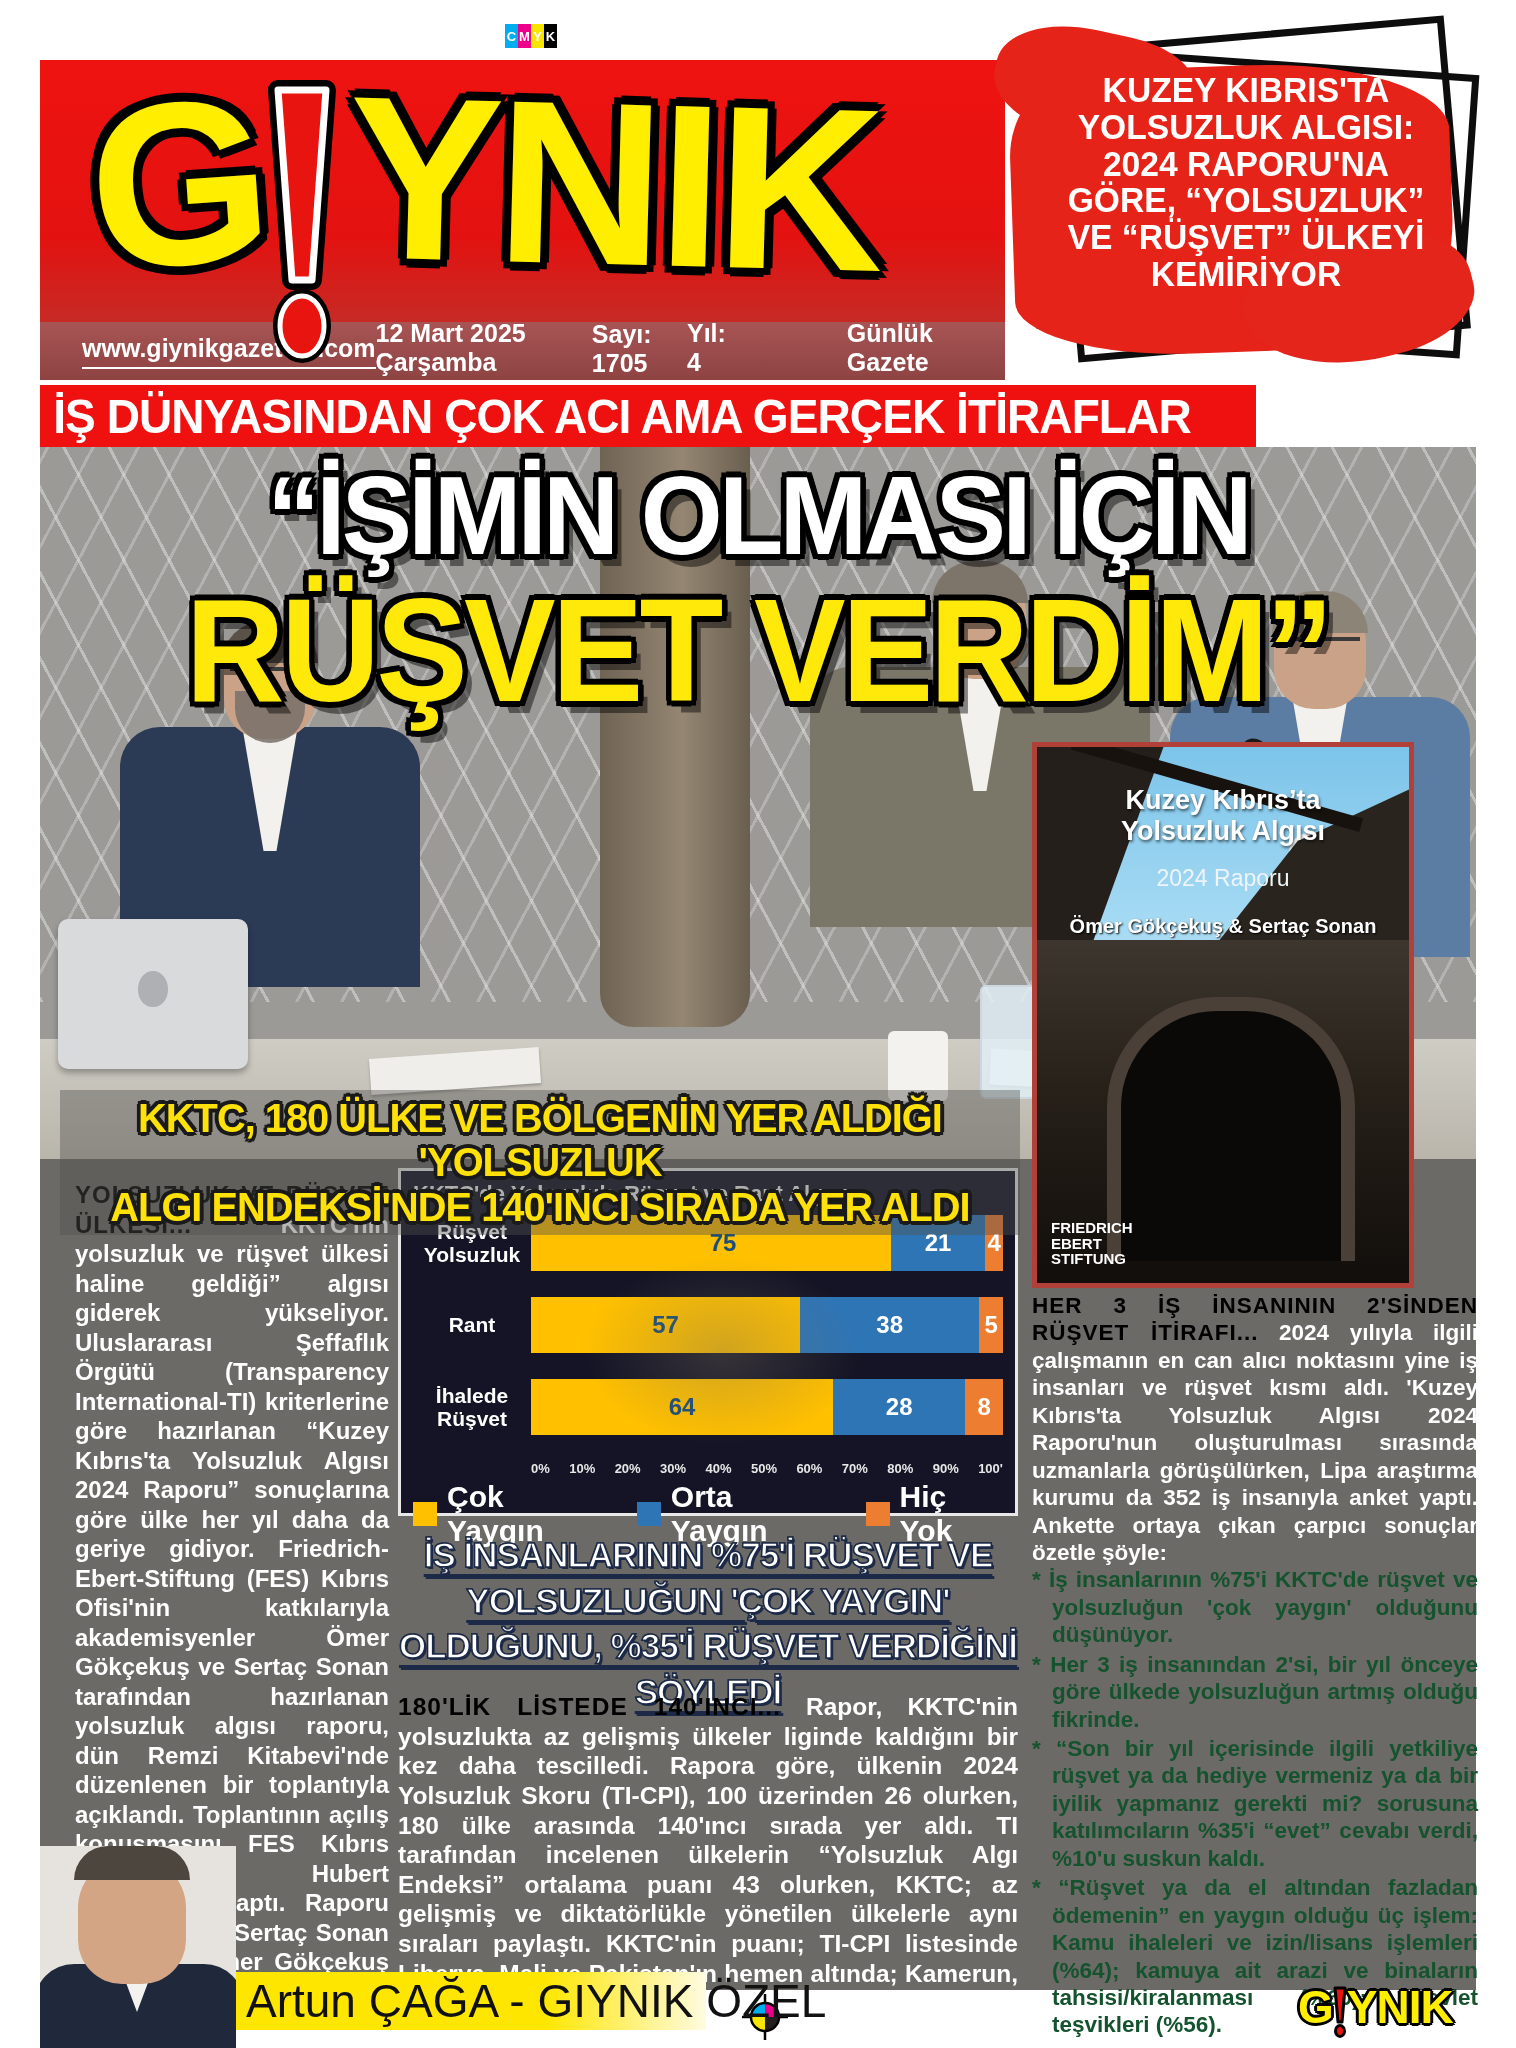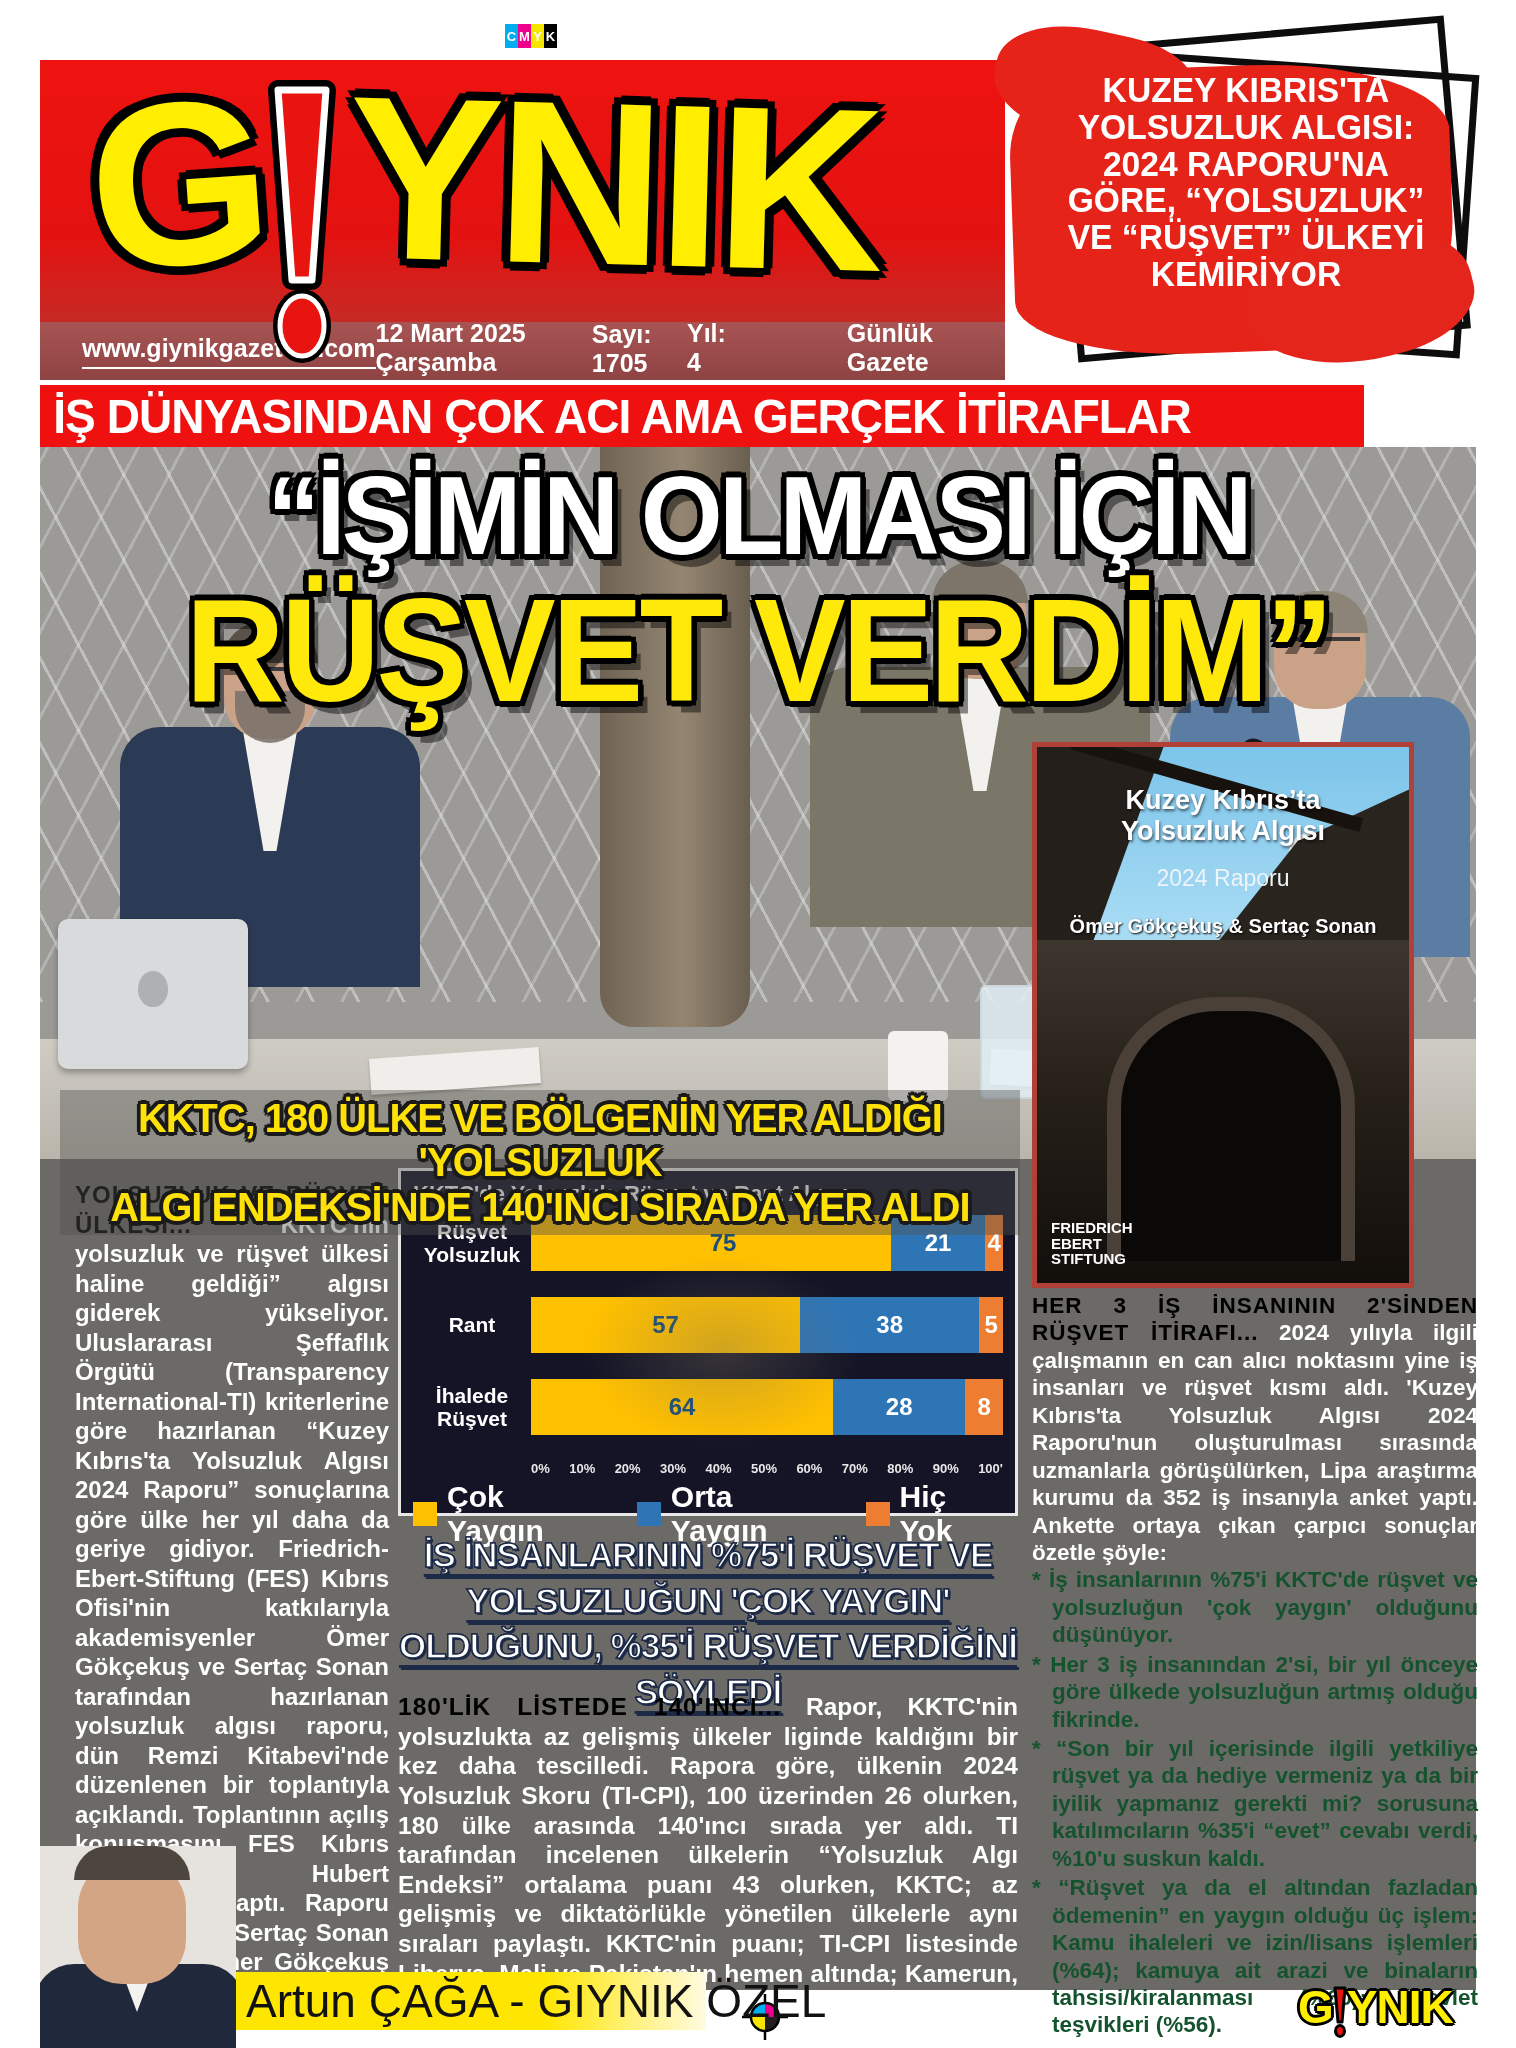--- a/index.html
+++ b/index.html
@@ -39,21 +39,21 @@
   .promo-splash{position:absolute;left:6px;top:50px;width:440px;height:286px;background:#e62319;
                 border-radius:18% 45% 22% 40%/30% 25% 45% 20%;transform:rotate(-2deg);}
   .promo-splash:before{content:"";position:absolute;left:-14px;top:-40px;width:200px;height:110px;
                 background:#e62319;border-radius:50% 40% 60% 50%;transform:rotate(14deg);}
   .promo-splash:after{content:"";position:absolute;right:-18px;bottom:-14px;width:230px;height:130px;
                 background:#e4251b;border-radius:45% 55% 40% 60%;transform:rotate(-12deg);}
   .promo-text{position:absolute;left:40px;top:56px;width:400px;color:#fff;font-weight:bold;
               font-size:35px;line-height:1.05;text-align:center;transform:scaleX(.96);z-index:4;}
 
   
-  .kicker{left:40px;top:385px;width:1324px;height:62px;background:#ee1110;display:flex;align-items:center;}
+  .kicker{left:40px;top:385px;width:1216px;height:62px;background:#ee1110;display:flex;align-items:center;}
   .kicker span{display:inline-block;color:#fff;font-weight:bold;font-size:49px;letter-spacing:-1px;
                transform:scaleX(.94);transform-origin:left center;padding-left:14px;white-space:nowrap;}
 
   
   .photo{left:40px;top:447px;width:1436px;height:712px;background:#9b9a97;overflow:hidden;}
   .fence{position:absolute;inset:0;height:78%;
      background-image:repeating-linear-gradient(62deg,rgba(235,235,235,.45) 0 3px,transparent 3px 40px),
                       repeating-linear-gradient(-62deg,rgba(215,215,215,.4) 0 3px,transparent 3px 40px);}
   .tree{position:absolute;left:560px;top:0;width:150px;height:580px;
         background:linear-gradient(90deg,#6f6354,#948672 55%,#6a5e4f);border-radius:0 0 34px 34px;}

